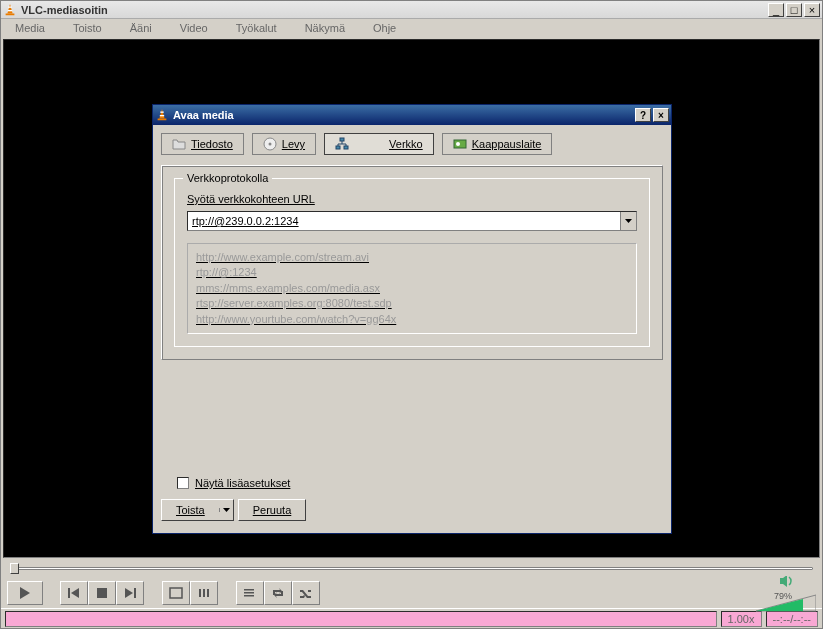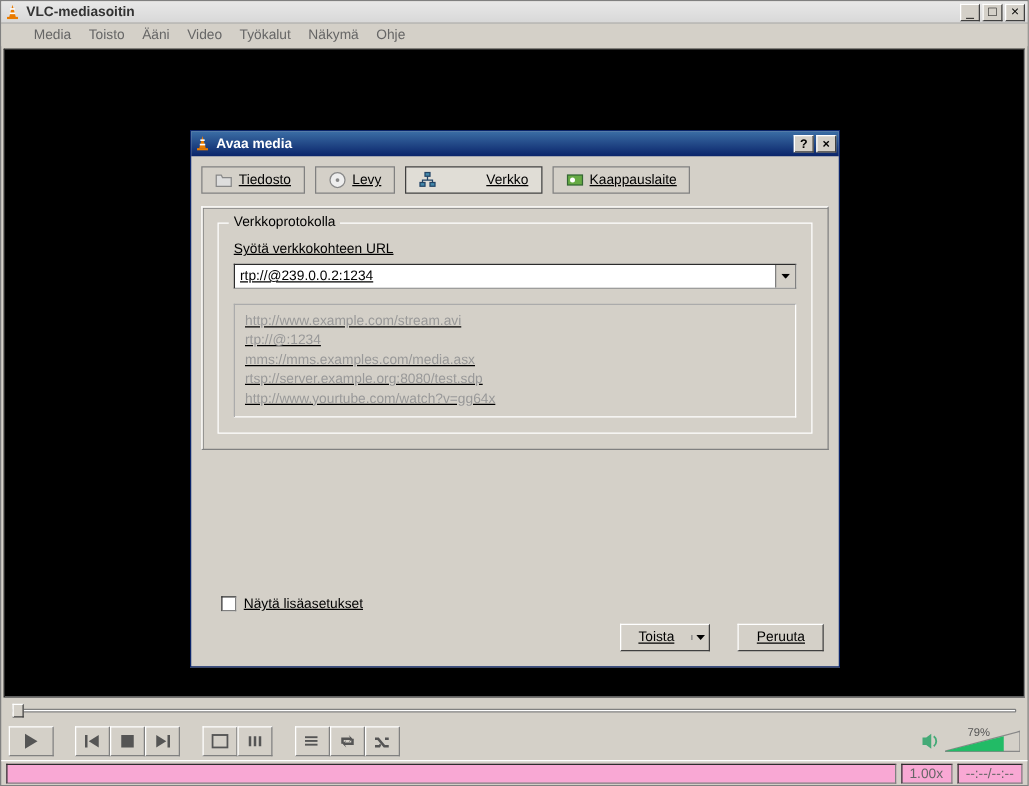--- a/index.html
+++ b/index.html
@@ -5,35 +5,35 @@
 * { box-sizing: border-box; margin: 0; padding: 0; font-family: Tahoma, sans-serif; font-size: 11px; }
 body { background: #d4d0c8; width: 823px; height: 629px; overflow: hidden; position: relative; }
 
 .main-window { width: 823px; height: 629px; background: #d4d0c8; border: 1px solid #808080; display: flex; flex-direction: column; }
 .titlebar { height: 18px; background: linear-gradient(#e8e8e8,#d8d8d8); display: flex; align-items: center; padding: 0 2px; border-bottom: 1px solid #aaa; }
 .titlebar .cone { width: 14px; height: 14px; margin-right: 4px; }
 .titlebar .title { color: #333; font-weight: bold; flex: 1; }
 .winbtns { display: flex; gap: 2px; }
 .winbtn { width: 16px; height: 14px; background: #d4d0c8; border: 1px solid #fff; border-right-color: #404040; border-bottom-color: #404040; display: flex; align-items: center; justify-content: center; font-family: monospace; font-size: 9px; cursor: pointer; }
 
-.menubar { height: 18px; background: #d4d0c8; display: flex; align-items: center; padding: 0 20px; gap: 2px; }
+.menubar { height: 18px; background: #d4d0c8; display: flex; align-items: center; padding: 0 8px; gap: 16px; }
 .menuitem { padding: 1px 6px; color: #666; cursor: pointer; }
 
 .video-area { flex: 1; background: #000; border: 1px inset #808080; margin: 2px; position: relative; }
 
 .seekbar { height: 14px; margin: 2px 6px; position: relative; background: #d4d0c8; }
 .seekbar .track { position: absolute; left: 3px; right: 3px; top: 5px; height: 3px; background: #fff; border: 1px solid #808080; border-radius: 1px; }
 .seekbar .thumb { position: absolute; left: 3px; top: 1px; width: 9px; height: 11px; background: #d4d0c8; border: 1px solid #fff; border-right-color: #404040; border-bottom-color: #404040; }
 
 .controls { height: 30px; display: flex; align-items: center; padding: 0 6px; gap: 4px; }
 .btn-group { display: flex; border: 1px solid transparent; }
 .ctrl-btn { width: 28px; height: 24px; background: #d4d0c8; border: 1px solid #fff; border-right-color: #808080; border-bottom-color: #808080; display: flex; align-items: center; justify-content: center; cursor: pointer; }
 .ctrl-btn.big { width: 36px; }
 .controls .spacer { width: 8px; }
-.vol-area { margin-left: auto; display: flex; align-items: center; gap: 4px; }
+.vol-area { margin-left: auto; display: flex; align-items: center; gap: 4px; flex-direction: column; }
 .vol-wedge { width: 60px; height: 20px; position: relative; }
 .vol-pct { font-size: 9px; color: #555; position: absolute; top: -2px; left: 18px; }
 
 .statusbar { height: 20px; border-top: 1px solid #fff; display: flex; align-items: center; padding: 0 4px; gap: 4px; }
 .stat-cell { border: 1px inset #808080; height: 16px; display: flex; align-items: center; justify-content: center; padding: 0 6px; background: #f9a8d4; color: #666; }
 .stat-long { flex: 1; }
 
 .dialog { position: absolute; left: 152px; top: 104px; width: 520px; height: 430px; background: #d4d0c8; border: 1px solid #0a246a; box-shadow: 1px 1px 0 #000; display: flex; flex-direction: column; }
 .dlg-titlebar { height: 20px; background: linear-gradient(#3b6ea5,#0a246a); display: flex; align-items: center; padding: 0 2px; color: #fff; font-weight: bold; }
 .dlg-titlebar .cone { width: 14px; height: 14px; margin-right: 4px; }
@@ -53,21 +53,21 @@
 .combo { display: flex; width: 100%; height: 20px; border: 1px inset #808080; background: #fff; }
 .combo input { flex: 1; border: none; padding: 0 4px; font-size: 11px; outline: none; }
 .combo .drop { width: 16px; background: #d4d0c8; border-left: 1px solid #808080; display: flex; align-items: center; justify-content: center; cursor: pointer; }
 
 .examples { margin-top: 12px; border: 1px inset #fff; background: #d4d0c8; padding: 6px 8px; color: #999; line-height: 1.4; }
 
 .dlg-filler { flex: 1; }
 .adv-row { display: flex; align-items: center; gap: 6px; margin: 6px 16px 10px; }
 .chk { width: 12px; height: 12px; border: 1px inset #808080; background: #fff; }
 
-.dlg-buttons { display: flex; justify-content: flex-end; gap: 22px; padding-right: 4px; padding-bottom: 4px; }
+.dlg-buttons { display: flex; gap: 4px; padding-right: 4px; padding-bottom: 4px; }
 .push { height: 22px; padding: 0 14px; background: #d4d0c8; border: 1px solid #fff; border-right-color: #404040; border-bottom-color: #404040; cursor: pointer; display: flex; align-items: center; }
 .push.split { padding: 0; display: flex; }
 .push.split .lbl { padding: 0 14px; display: flex; align-items: center; }
 .push.split .dd { width: 14px; border-left: 1px solid #808080; display: flex; align-items: center; justify-content: center; }
 
 svg { display: block; }
 </style>
 </head>
 <body>
 
@@ -248,21 +248,21 @@
           <div class="drop">
             <svg width="7" height="4">
                 <polygon points="0,0 7,0 3.5,4" fill="#000"></polygon>
               </svg>
           </div>
         </div>
         <div class="examples">
           <div>http://www.example.com/stream.avi</div>
           <div>rtp://@:1234</div>
           <div>mms://mms.examples.com/media.asx</div>
-          <div>rtsp://server.example.org:8080/test.sdp</div>
+          <div>rtsp://server.examples.org:8080/test.sdp</div>
           <div>http://www.yourtube.com/watch?v=gg64x</div>
         </div>
       </div>
     </div>
 
     <div class="dlg-filler"></div>
 
     <div class="adv-row">
       <div class="chk"></div>
       <span>Näytä lisäasetukset</span>

